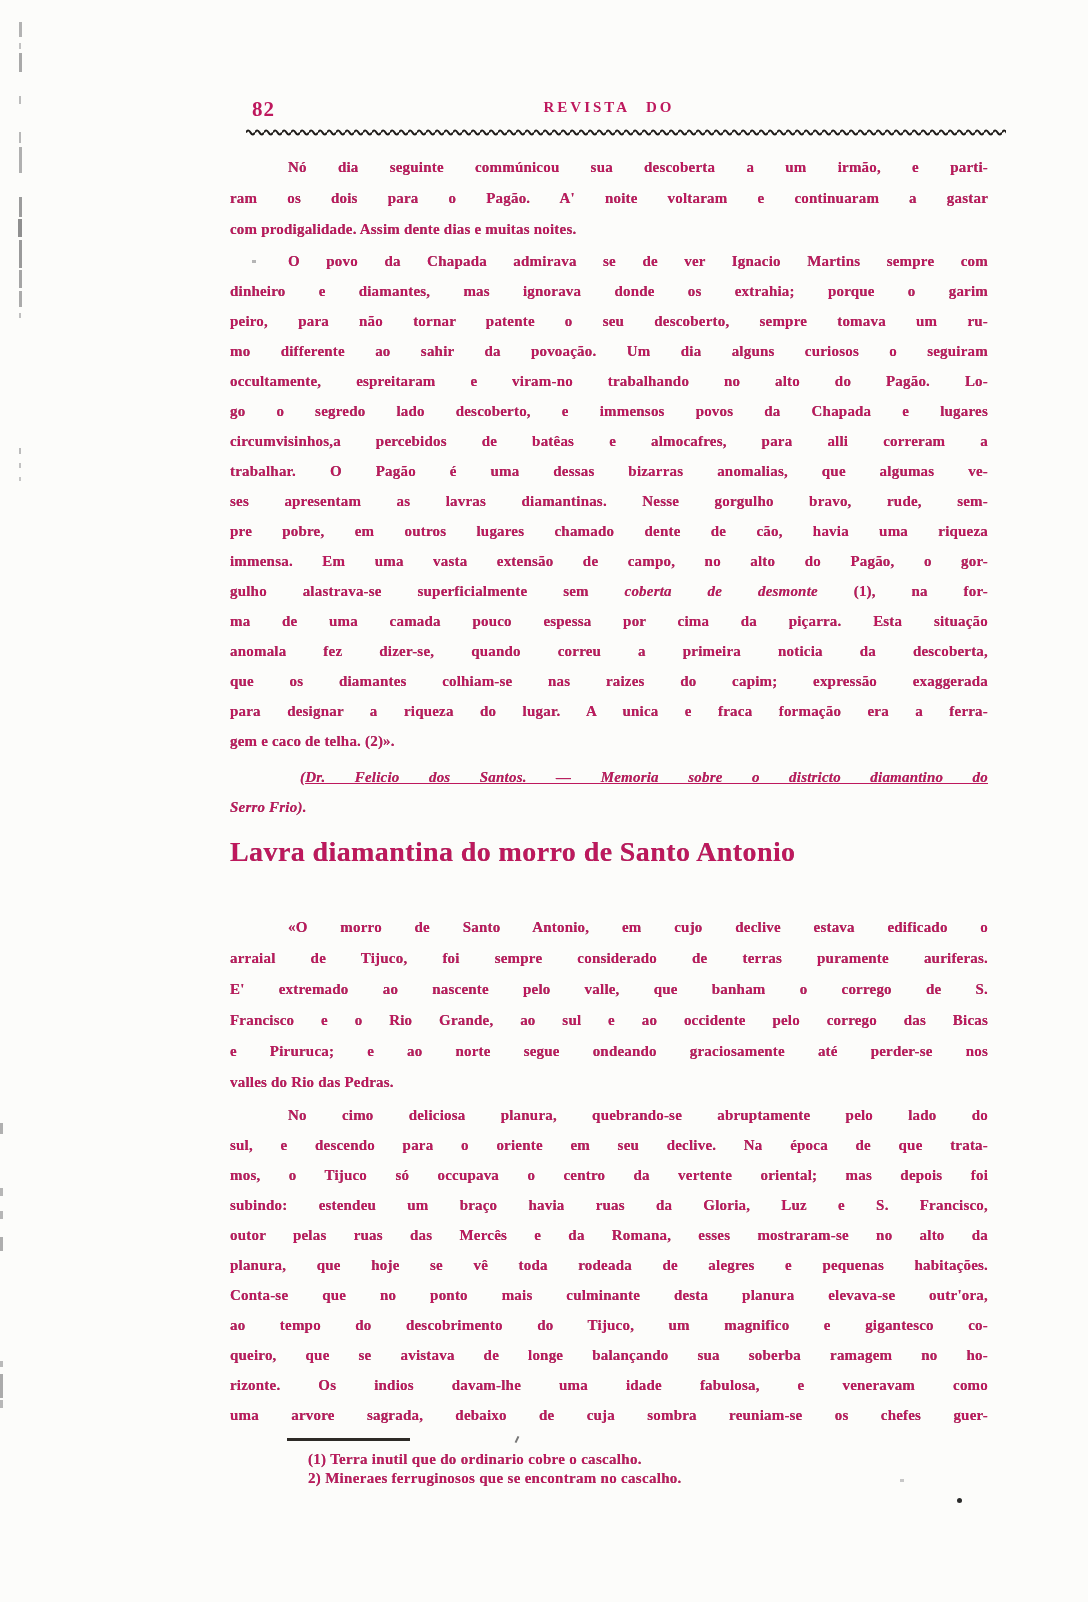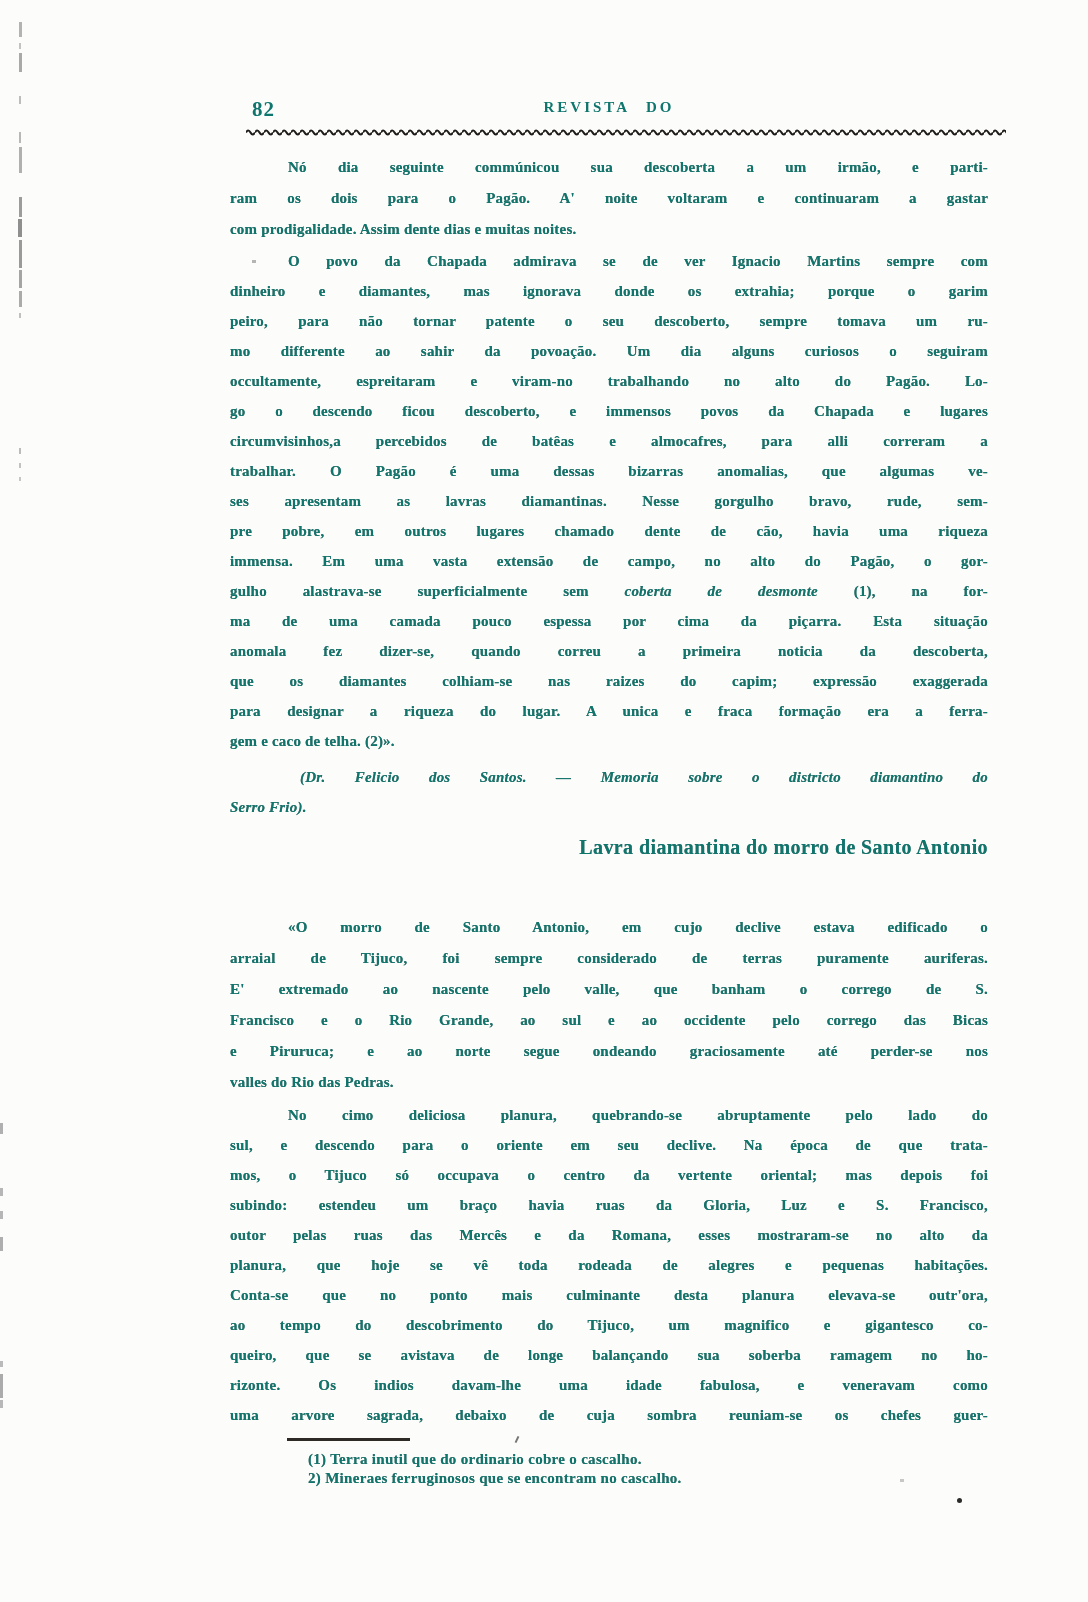--- a/index.html
+++ b/index.html
@@ -1,21 +1,21 @@
 <!DOCTYPE html>
 <html><head>
 <meta charset="utf-8">
 <style>
   html,body { margin:0; padding:0; background:#e8e8e8; }
   .page {
     position:relative;
     width:1088px; height:1602px;
     margin:0 auto;
     background:#fcfcfa;
-    color:#0f766e;
+    color:#be185d;
     font-family:"Liberation Serif","DejaVu Serif",serif;
     overflow:hidden;
   }
   .abs { position:absolute; }
 
   
   .pagenum { left:252px; top:97px; font-size:21px; font-weight:700; letter-spacing:1px; }
   .journal { left:230px; top:99px; width:758px; text-align:center;
              font-size:15px; font-weight:700; letter-spacing:3px; word-spacing:10px; }
   .hdr-rule { left:246px; top:127px; }
@@ -23,28 +23,28 @@
   
   .block { left:230px; width:758px; }
   .tl {
     font-size:15px; font-weight:700; letter-spacing:0.2px;
     text-align:justify; text-align-last:justify;
     text-shadow:0 0 0.5px rgba(26,21,16,0.55);
   }
   .lh30 .tl { line-height:30px; }
   .lh31 .tl { line-height:31px; }
   .ind  { padding-left:58px; }
-  .ind2 { padding-left:70px; }
+  .ind2 { padding-left:70px;text-decoration:underline; }
   .end  { text-align-last:left; }
 
   .citation .tl { font-style:italic; }
 
   .heading {
     left:230px; top:836px; width:758px;
-    text-align:right; font-size:20px; font-weight:700; letter-spacing:0.4px;
+    text-align:left; font-size:28px; font-weight:700; letter-spacing:0.4px;
     text-shadow:0 0 0.5px rgba(26,21,16,0.5);
   }
 
   
   .fn-rule { left:287px; top:1438px; width:123px; height:3px; background:#2d2a26; }
   .footnotes { left:308px; top:1450px; width:560px; }
   .fn-line { font-size:15px; font-weight:700; line-height:19px; letter-spacing:0.3px;
              text-shadow:0 0 0.4px rgba(26,21,16,0.5); }
 
   .mark { position:absolute; }
@@ -71,21 +71,21 @@
     <div class="tl">ram os dois para o Pagão. A' noite voltaram e continuaram a gastar</div>
     <div class="tl end">com prodigalidade. Assim dente dias e muitas noites.</div>
   </div>
 
   <div class="abs block lh30" style="top:246px">
     <div class="tl ind">O povo da Chapada admirava se de ver Ignacio Martins sempre com</div>
     <div class="tl">dinheiro e diamantes, mas ignorava donde os extrahia; porque o garim</div>
     <div class="tl">peiro, para não tornar patente o seu descoberto, sempre tomava um ru-</div>
     <div class="tl">mo differente ao sahir da povoação. Um dia alguns curiosos o seguiram</div>
     <div class="tl">occultamente, espreitaram e viram-no trabalhando no alto do Pagão. Lo-</div>
-    <div class="tl">go o descendo ficou descoberto, e immensos povos da Chapada e lugares</div>
+    <div class="tl">go o segredo lado descoberto, e immensos povos da Chapada e lugares</div>
     <div class="tl">circumvisinhos,a percebidos de batêas e almocafres, para alli correram a</div>
     <div class="tl">trabalhar.  O Pagão é uma dessas bizarras anomalias, que algumas ve-</div>
     <div class="tl">ses apresentam as lavras diamantinas. Nesse gorgulho bravo, rude, sem-</div>
     <div class="tl">pre pobre, em outros lugares chamado dente de cão, havia uma riqueza</div>
     <div class="tl">immensa. Em uma vasta extensão de campo, no alto do Pagão, o gor-</div>
     <div class="tl">
       <span>gulho alastrava-se superficialmente sem </span><em>coberta de desmonte</em><span> (1), na for-</span>
     </div>
     <div class="tl">ma de uma camada pouco espessa por cima da piçarra. Esta situação</div>
     <div class="tl">anomala fez dizer-se, quando correu a primeira noticia da descoberta,</div>

